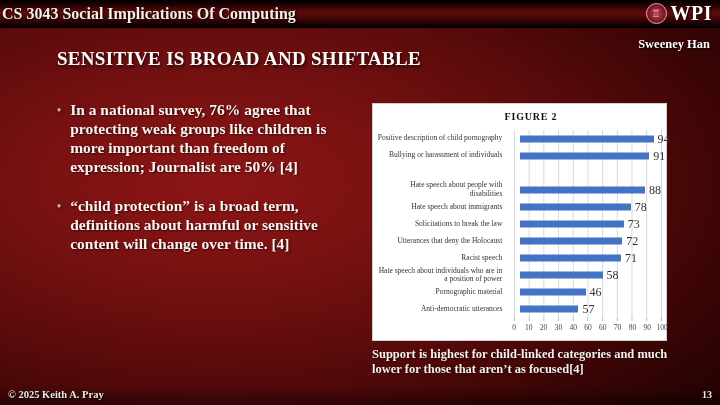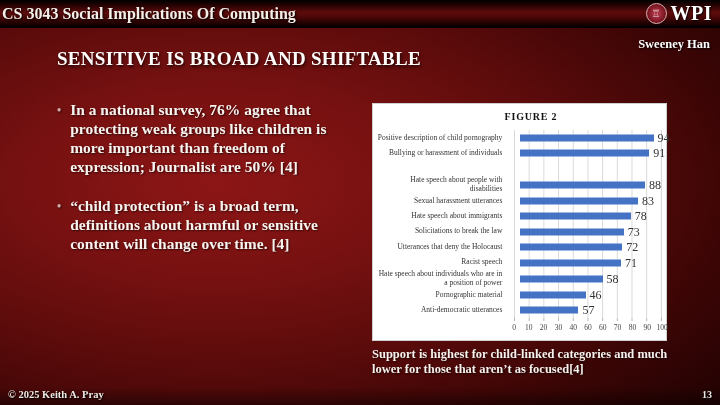--- a/index.html
+++ b/index.html
@@ -122,27 +122,20 @@
           <div class="row-plot"></div>
         </div>
         <div class="chart-row">
           <div class="row-label">Hate speech about people with disabilities</div>
           <div class="row-plot">
             <div class="bar" style="width: 88%; background: rgb(68, 114, 196);"></div>
             <span class="bar-value" style="left: calc(88% + 4px);">88</span>
           </div>
         </div>
         <div class="chart-row">
-          <div class="row-label">Sexual harassment utterances</div>
-          <div class="row-plot">
-            <div class="bar" style="width: 83%; background: rgb(68, 114, 196);"></div>
-            <span class="bar-value" style="left: calc(83% + 4px);">83</span>
-          </div>
-        </div>
-        <div class="chart-row">
           <div class="row-label">Hate speech about immigrants</div>
           <div class="row-plot">
             <div class="bar" style="width: 78%; background: rgb(68, 114, 196);"></div>
             <span class="bar-value" style="left: calc(78% + 4px);">78</span>
           </div>
         </div>
         <div class="chart-row">
           <div class="row-label">Solicitations to break the law</div>
           <div class="row-plot">
             <div class="bar" style="width: 73%; background: rgb(68, 114, 196);"></div>

